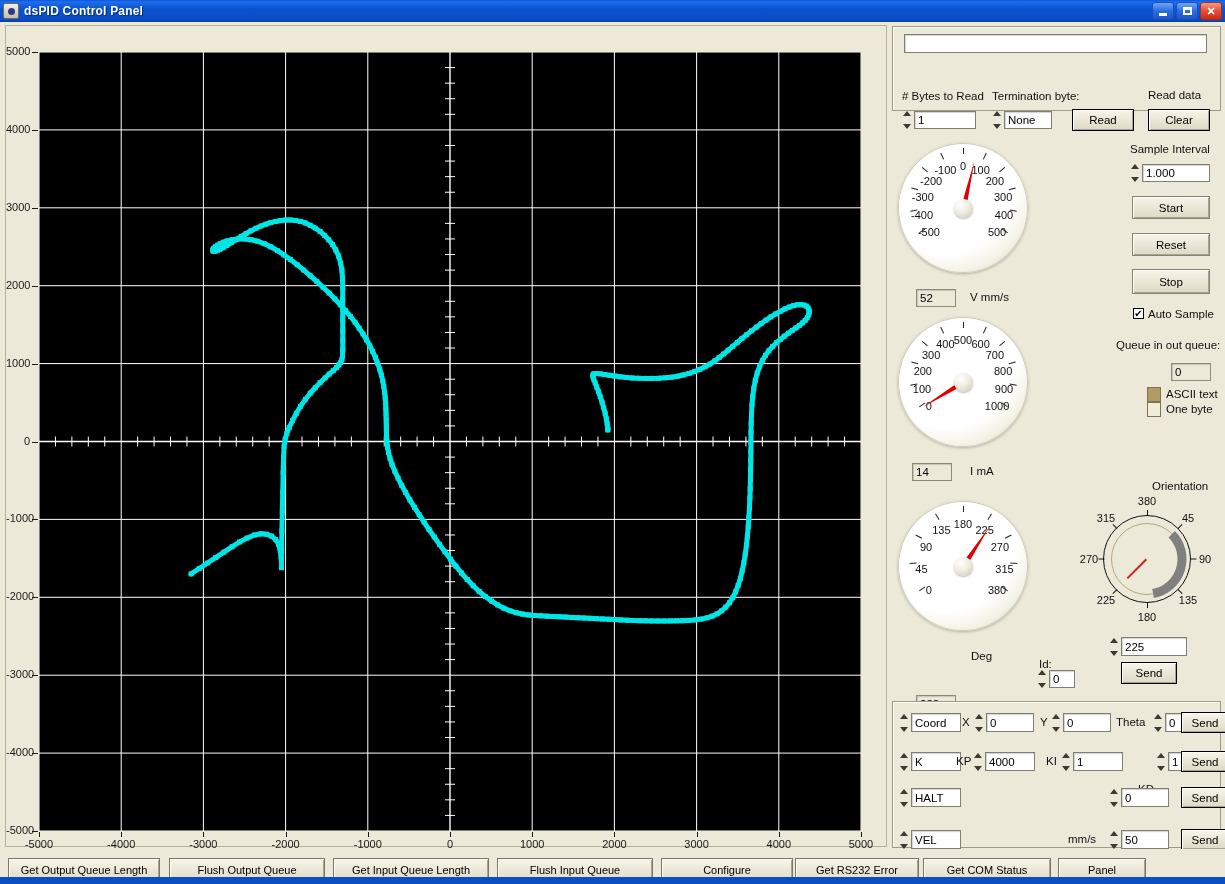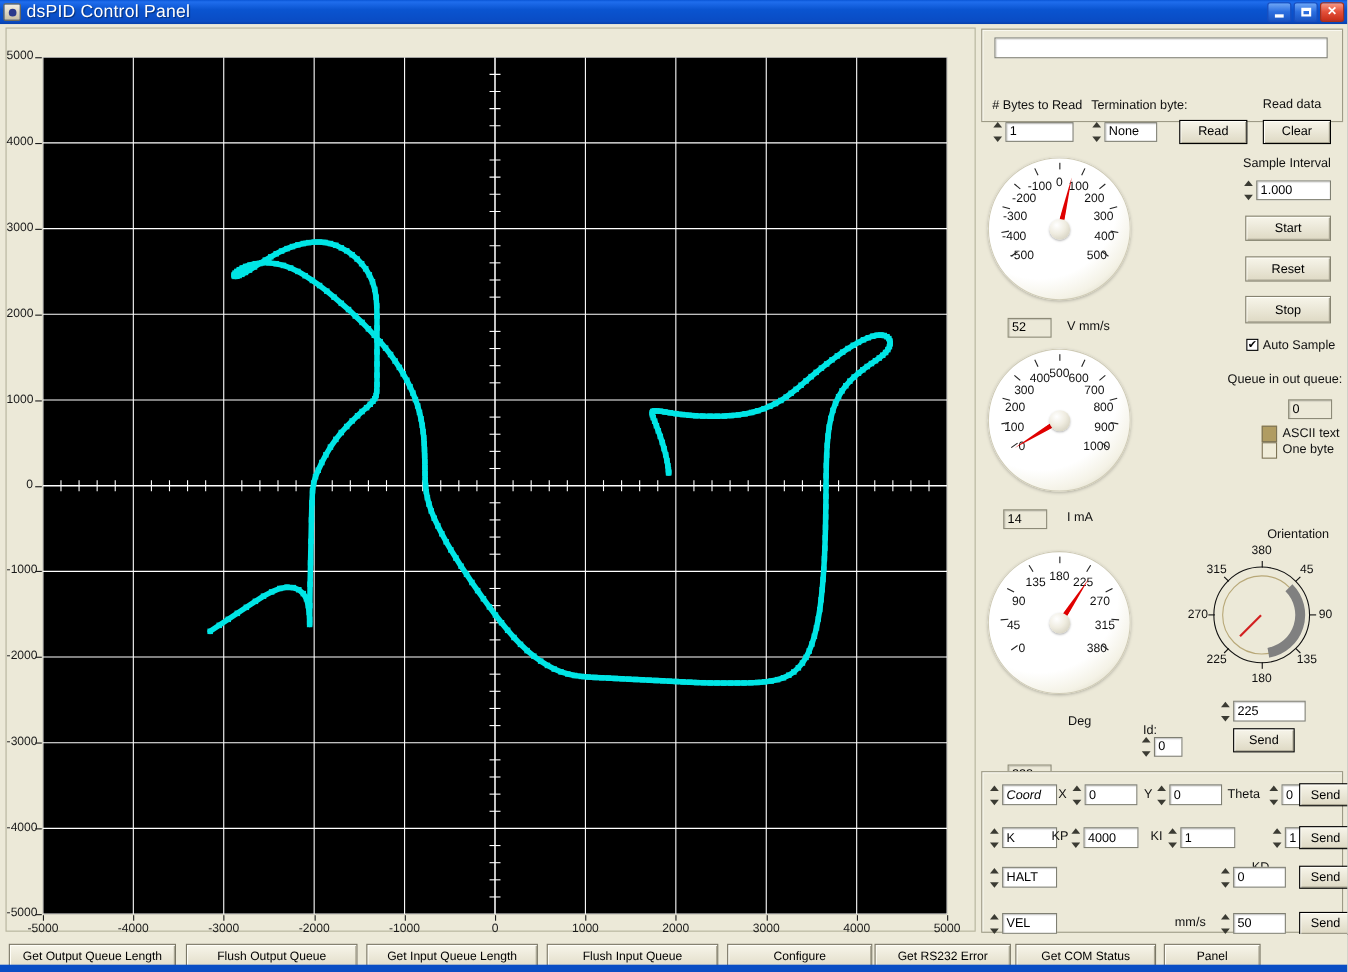--- a/index.html
+++ b/index.html
@@ -9,21 +9,21 @@
 
   
   .titlebar{position:absolute;left:0;top:0;width:1225px;height:22px;
     background:linear-gradient(180deg,#0a56d6 0%,#1f6ded 8%,#0a54d0 40%,#0a4cc4 88%,#083fa8 100%);
     display:flex;align-items:center;}
   .title-icon{width:16px;height:16px;margin-left:3px;margin-right:5px;
     background:linear-gradient(180deg,#f4efe2,#c7bfa4);border:1px solid #6f6a58;border-radius:2px;
     position:relative;box-sizing:border-box;}
   .title-icon:after{content:"";position:absolute;left:4px;top:4px;width:7px;height:7px;
     background:#2b3a8c;border-radius:50%;}
-  .title-text{color:#fff;font-size:16px;font-weight:normal;letter-spacing:.2px;
+  .title-text{color:#fff;font-size:12px;font-weight:bold;letter-spacing:.2px;
     text-shadow:1px 1px 1px rgba(0,0,0,.45);}
   .win-btns{position:absolute;right:3px;top:2px;display:flex;gap:2px;}
   .wbtn{width:22px;height:18px;border-radius:3px;border:1px solid #1b4fbd;
     display:flex;align-items:center;justify-content:center;box-sizing:border-box;
     background:linear-gradient(180deg,#6fa6f5,#2c6fe0 48%,#1a55c4);}
   .wbtn.close{background:linear-gradient(180deg,#f79b86,#e4503a 48%,#c62d17);border-color:#a93018;}
   .wbtn i{font-style:normal;color:#fff;font-size:11px;font-weight:bold;line-height:1;}
   .wbtn .minbox{width:8px;height:3px;background:#fff;margin-top:6px;}
   .wbtn .maxbox{width:9px;height:8px;border:2px solid #fff;border-top-width:3px;box-sizing:border-box;}
 
@@ -758,21 +758,21 @@
         </div>
       <div class="tfield" style="left:231px;top:612px;width:66px;height:19px;">225</div>
       <div class="btn" style="left:231px;top:637px;width:56px;height:22px;">Send</div>
 
       <div class="group" style="left:2px;top:676px;width:329px;height:147px;"></div>
       <div id="cmdrows">
           <div class="spin" style="left: 8px; top: 689px;">
             <span class="up"></span>
             <span class="dn"></span>
           </div>
-          <div class="tfield" style="left: 21px; top: 688px; width: 50px; height: 19px; font-style: italic;">Coord</div>
+          <div class="tfield" style="left: 21px; top: 688px; width: 50px; height: 19px;">Coord</div>
           <div class="lbl" style="left: 72px; top: 691px;">X</div>
           <div class="spin" style="left: 83px; top: 689px;">
             <span class="up"></span>
             <span class="dn"></span>
           </div>
           <div class="tfield" style="left: 96px; top: 688px; width: 48px; height: 19px;">0</div>
           <div class="lbl" style="left: 150px; top: 691px;">Y</div>
           <div class="spin" style="left: 160px; top: 689px;">
             <span class="up"></span>
             <span class="dn"></span>

